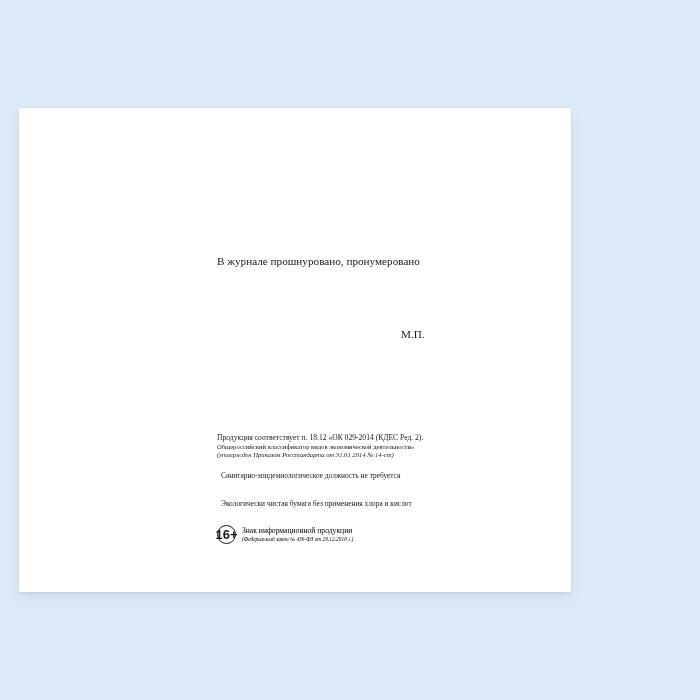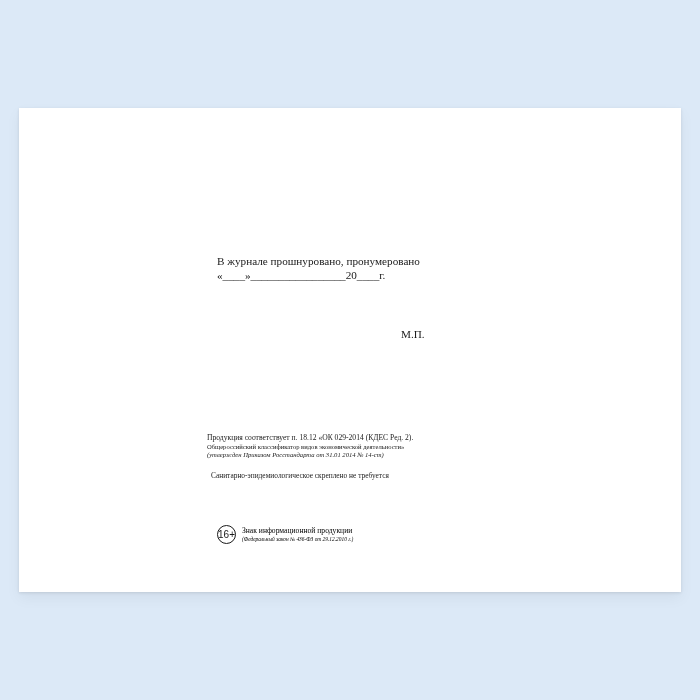--- a/index.html
+++ b/index.html
@@ -15,21 +15,21 @@
   }
   #stage {
     position: relative;
     width: 700px;
     height: 700px;
   }
   #page {
     position: absolute;
     left: 19px;
     top: 108px;
-    width: 662px;
+    width: 552px;
     height: 484px;
     background: #ffffff;
     box-shadow: 0 1px 3px rgba(0,0,0,0.10), 0 6px 14px rgba(0,0,0,0.05);
   }
   .block {
     position: absolute;
   }
   
   #cert-block {
     left: 198px;
@@ -43,21 +43,21 @@
     white-space: pre;
   }
   #mp {
     left: 382px;
     top: 220px;
     font-size: 11.2px;
     color: #1a1a1a;
   }
   
   #legal-block {
-    left: 188px;
+    left: 198px;
     top: 325px;
     width: 320px;
     color: #1a1a1a;
   }
   #legal-block .l1 {
     font-size: 7.6px;
     line-height: 9.6px;
   }
   #legal-block .l2 {
     font-size: 6.6px;
@@ -84,22 +84,22 @@
     align-items: center;
   }
   #age-badge {
     width: 17px;
     height: 17px;
     border-radius: 50%;
     border: 1.1px solid #1a1a1a;
     display: flex;
     align-items: center;
     justify-content: center;
-    font-size: 10px;
-    font-weight: normal;
+    font-size: 13px;
+    font-weight: bold;
     font-family: "Liberation Sans", sans-serif;
     color: #1a1a1a;
     margin-right: 6px;
     flex: 0 0 auto;
   }
   #age-text .t1 {
     font-size: 7.6px;
     line-height: 9.4px;
   }
   #age-text .t2 {
@@ -110,33 +110,33 @@
 </style>
 </head>
 <body>
 
 <div id="stage">
 
   <div id="page">
 
     <div class="block" id="cert-block">
       <div class="line">В журнале прошнуровано, пронумеровано</div>
-      <div class="line">«____»_________________20____г.</div>
     </div>
 
     <div class="block" id="mp">М.П.</div>
 
     <div class="block" id="legal-block">
       <div class="l1">Продукция соответствует п. 18.12 «ОК 029-2014 (КДЕС Ред. 2).</div>
       <div class="l2">Общероссийский классификатор видов экономической деятельности»</div>
       <div class="l3">(утвержден Приказом Росстандарта от 31.01 2014 № 14-ст)</div>
       <div class="gap-m"></div>
-      <div class="stmt">Санитарно-эпидемиологическое скреплено не требуется</div>
+      <div class="stmt">Санитарно-эпидемиологическое должность не требуется</div>
       <div class="gap-s"></div>
       <div class="gap-s"></div>
+      <div class="stmt">Экологически чистая бумага без применения хлора и кислот</div>
     </div>
 
     <div id="age-row">
       <div id="age-badge">16+</div>
       <div id="age-text">
         <div class="t1">Знак информационной продукции</div>
         <div class="t2">(Федеральный закон № 436-ФЗ от 29.12.2010 г.)</div>
       </div>
     </div>
 

